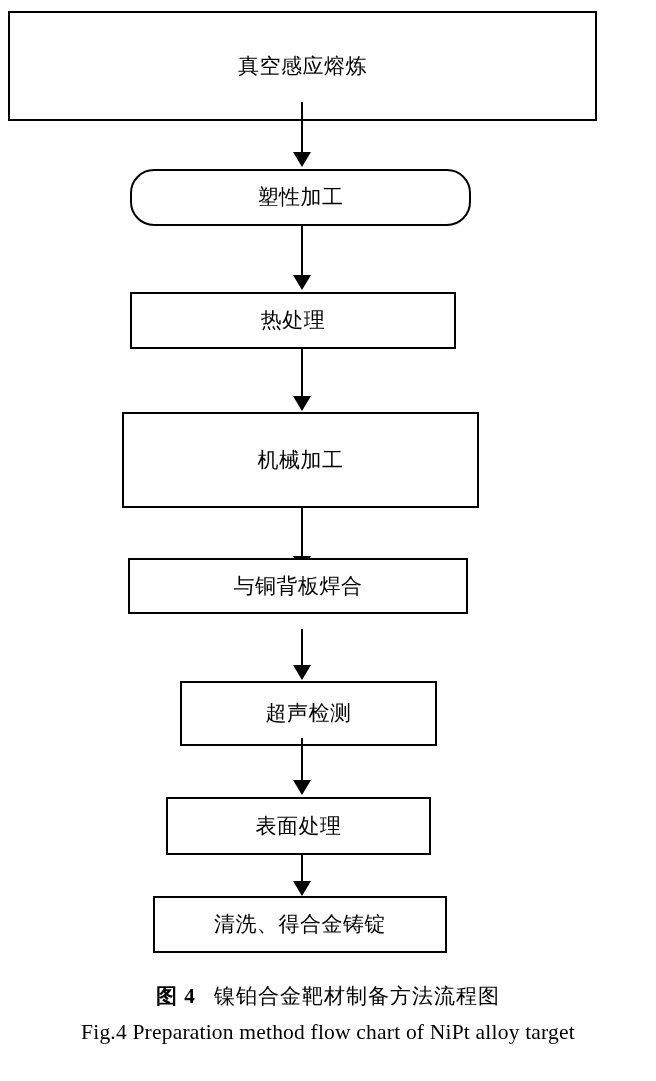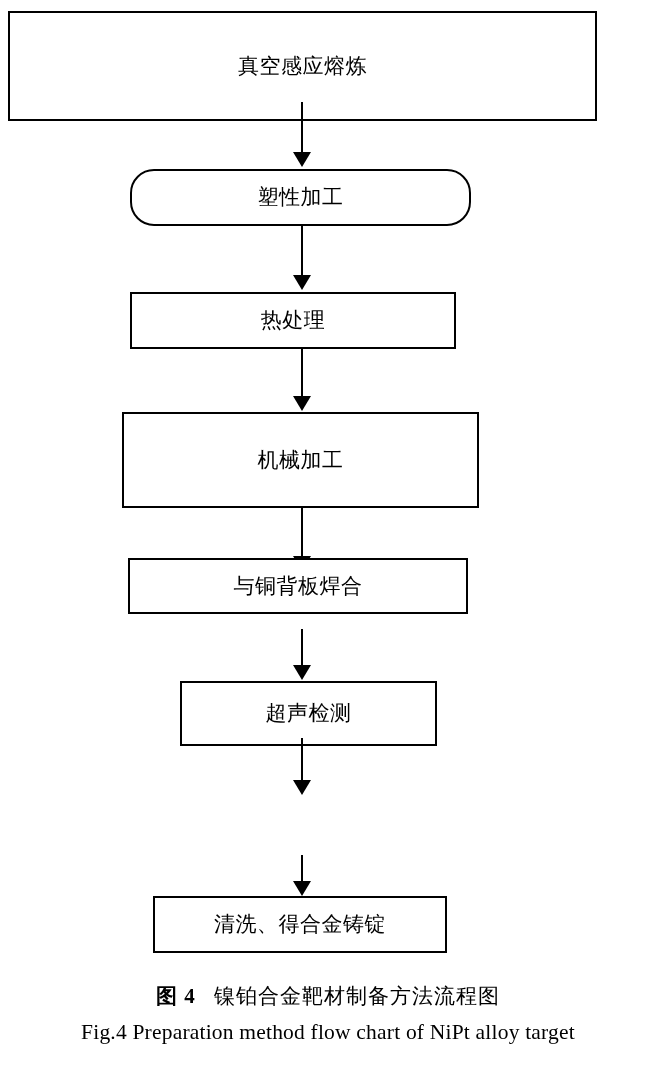--- a/index.html
+++ b/index.html
@@ -113,20 +113,23 @@
   <div class="connector" style="left:301px; top:629px; height:38px;"></div>
   <div class="arrow-head" style="left:293px; top:665px;"></div>
 
   <div class="flow-box" style="left:167px; top:681px; width:257px; height:65px;margin-left:13px;">
     <span class="line">超声检测</span>
   </div>
 
   <div class="connector" style="left:301px; top:738px; height:44px;"></div>
   <div class="arrow-head" style="left:293px; top:780px;"></div>
 
+  <div class="flow-box" style="left:166px; top:797px; width:265px; height:58px;">
+    <span class="line">表面处理</span>
+  </div>
 
   <div class="connector" style="left:301px; top:855px; height:28px;"></div>
   <div class="arrow-head" style="left:293px; top:881px;"></div>
 
   <div class="flow-box" style="left:153px; top:896px; width:294px; height:57px;">
     <span class="line">清洗、得合金铸锭</span>
   </div>
 
   <div class="caption caption-cn" style="top:982px;">
     <span class="fig-no">图 4</span>

